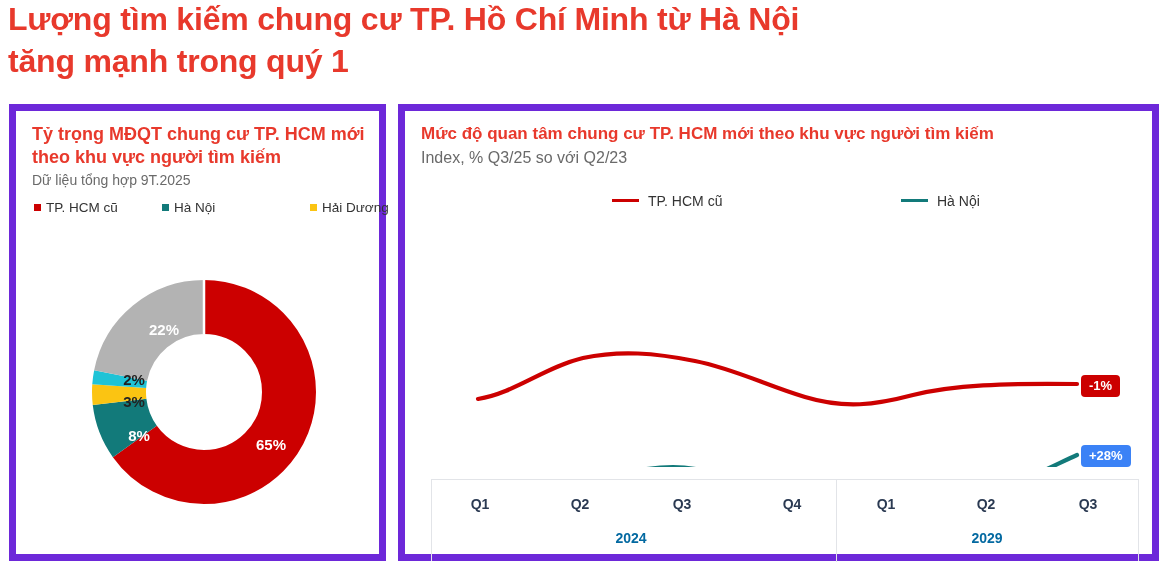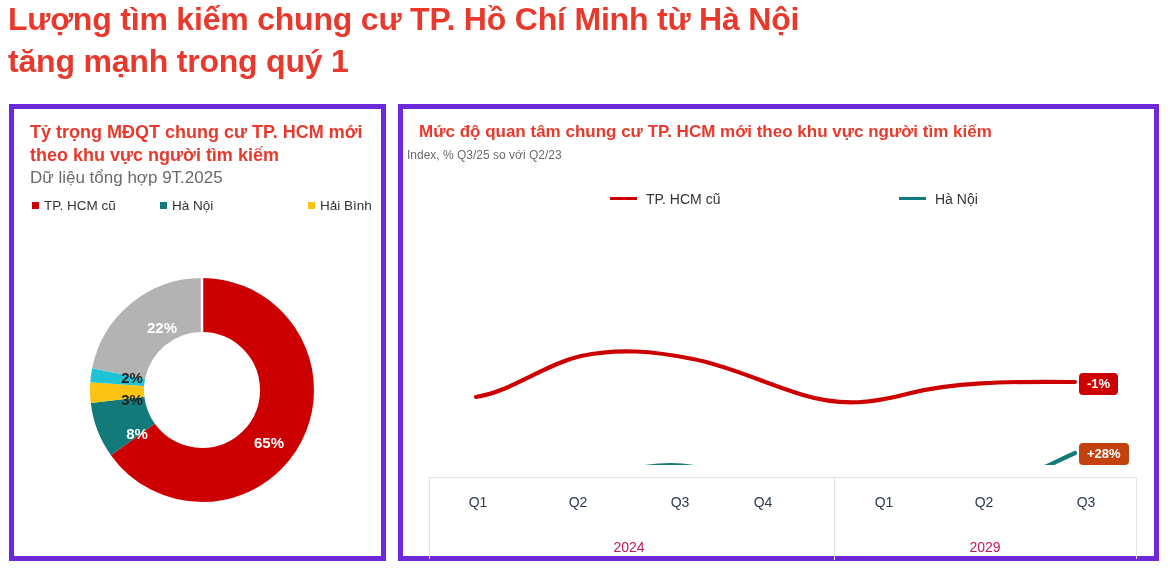--- a/index.html
+++ b/index.html
@@ -35,21 +35,21 @@
   }
   .headline .line {
     display: block;
     white-space: nowrap;
   }
 
   
   .panel {
     position: absolute;
     background: #ffffff;
-    border: 5px solid #6d28d9;
+    border: 7px solid #6d28d9;
     box-sizing: border-box;
   }
   .panel-left {
     left: 9px;
     top: 104px;
     width: 377px;
     height: 457px;
   }
   .panel-right {
     left: 398px;
@@ -67,21 +67,21 @@
     color: #e8392c;
     font-size: 18px;
     font-weight: bold;
     line-height: 23px;
   }
   .lp-sub {
     position: absolute;
     left: 16px;
     top: 60px;
     color: #6a6a6a;
-    font-size: 17px;
+    font-size: 14px;
     line-height: 18px;
   }
   .lp-legend {
     position: absolute;
     left: 18px;
     top: 86px;
     width: 350px;
   }
   .lp-legend-row {
     display: block;
@@ -133,24 +133,24 @@
     left: 16px;
     top: 12px;
     color: #e8392c;
     font-size: 17px;
     font-weight: bold;
     line-height: 22px;
     white-space: nowrap;
   }
   .rp-sub {
     position: absolute;
-    left: 4px;
+    left: 16px;
     top: 38px;
     color: #6a6a6a;
-    font-size: 12px;
+    font-size: 16px;
     line-height: 17px;
   }
   .rp-legend {
     position: absolute;
     left: 0;
     top: 80px;
     width: 759px;
     height: 24px;
   }
   .rp-li {
@@ -183,20 +183,21 @@
   
   .axis-box {
     position: absolute;
     left: 26px;
     top: 368px;
     width: 708px;
     height: 82px;
     border: 1px solid #e2e4e8;
     border-bottom: none;
     box-sizing: border-box;
+    font-weight: bold;
   }
   .axis-divider {
     position: absolute;
     top: 0;
     left: 404px;
     width: 1px;
     height: 82px;
     background: #e2e4e8;
   }
   .q-label {
@@ -204,24 +205,23 @@
     top: 16px;
     font-size: 14px;
     color: #2b3a52;
     text-align: center;
     width: 40px;
   }
   .y-label {
     position: absolute;
     top: 50px;
     font-size: 14px;
-    color: #be185d;
+    color: #0369a1;
     text-align: center;
     width: 70px;
-    margin-top: 11px;
   }
 
   .badge {
     position: absolute;
     color: #ffffff;
     font-size: 13px;
     font-weight: bold;
     border-radius: 4px;
     padding: 3px 8px 4px 8px;
     line-height: 15px;
@@ -247,21 +247,21 @@
 
     <div class="lp-sub">Dữ liệu tổng hợp 9T.2025</div>
 
     <div class="lp-legend">
       <div class="lp-legend-row">
         <span class="lp-li w1">
           <span class="sw" style="background:#cc0000"></span><span>TP. HCM cũ</span>
         </span><span class="lp-li w2">
           <span class="sw" style="background:#127a7a"></span><span>Hà Nội</span>
         </span><span class="lp-li w3">
-          <span class="sw" style="background:#fbc412"></span><span>Hải Bình</span>
+          <span class="sw" style="background:#fbc412"></span><span>Hải Dương</span>
         </span>
       </div>
     </div>
 
     <div class="donut-wrap">
       <svg class="donut-svg" width="240" height="250" viewBox="0 0 240 250">
 
         <g transform="translate(120,125)">
 
           <circle r="85" fill="none" stroke="#cc0000" stroke-width="54" stroke-dasharray="347.2 186.8" stroke-dashoffset="0" transform="rotate(-90)"></circle>
@@ -313,30 +313,30 @@
         <path d="M 73,282
                  C 115,278 150,270 190,262
                  C 225,255 245,250 268,250
                  C 300,250 320,262 355,268
                  C 395,274 430,274 470,276
                  C 510,278 540,280 570,276
                  C 610,270 645,250 672,238" fill="none" stroke="#127a7a" stroke-width="4.2" stroke-linecap="round" stroke-linejoin="round"></path>
       </svg>
 
       <div class="badge" style="left:676px; top:158px; background:#cc0000;">-1%</div>
-      <div class="badge" style="left:676px; top:228px; background:#c2410c;">+28%</div>
+      <div class="badge" style="left:676px; top:228px; background:#3b82f6;">+28%</div>
     </div>
 
     <div class="axis-box">
       <div class="axis-divider"></div>
 
       <div class="q-label" style="left:28px;">Q1</div>
       <div class="q-label" style="left:128px;">Q2</div>
       <div class="q-label" style="left:230px;">Q3</div>
-      <div class="q-label" style="left:313px;">Q4</div>
+      <div class="q-label" style="left:340px;">Q4</div>
       <div class="q-label" style="left:434px;">Q1</div>
       <div class="q-label" style="left:534px;">Q2</div>
       <div class="q-label" style="left:636px;">Q3</div>
 
       <div class="y-label" style="left:164px;">2024</div>
       <div class="y-label" style="left:520px;">2029</div>
     </div>
   </div>
 
 </div>

